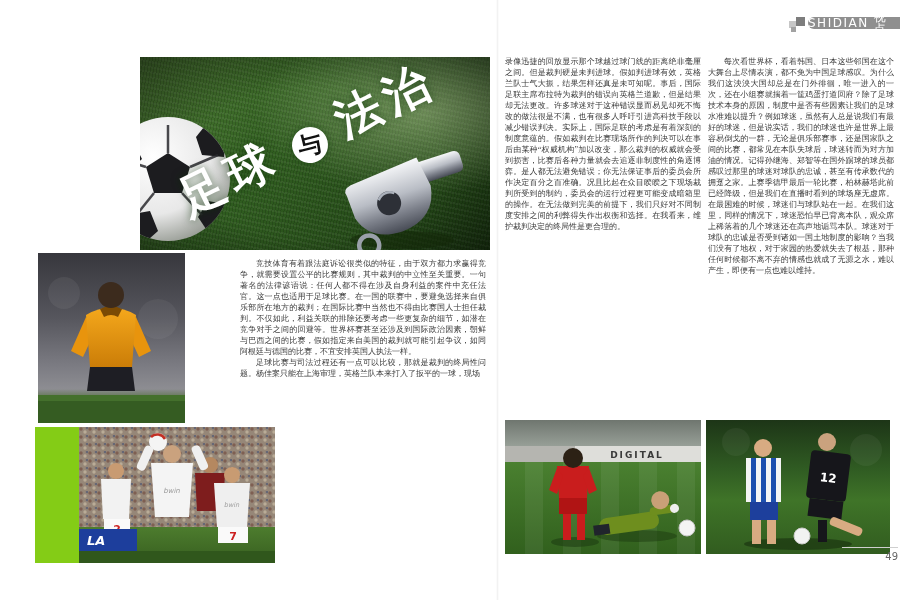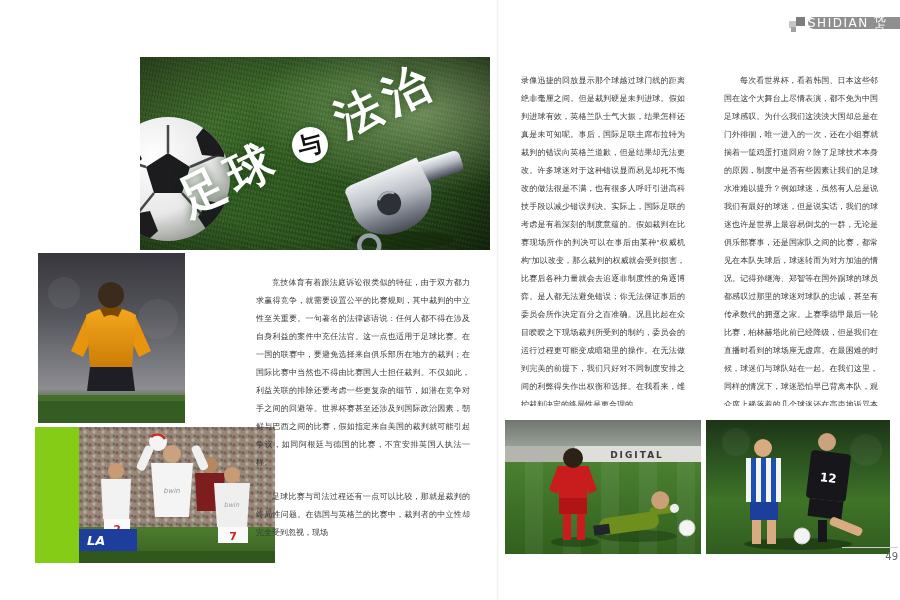--- a/index.html
+++ b/index.html
@@ -22,22 +22,22 @@
       linear-gradient(135deg,#4d7c34 0%,#305d20 45%,#1c3a12 100%);}
   #title-layer{left:30px;top:14px;width:330px;height:170px;}
   .cal{position:absolute;color:#fff;font-weight:bold;font-size:46px;line-height:1;
        letter-spacing:7px;text-shadow:0 0 8px rgba(10,50,5,.6);transform:rotate(-26deg);}
   #title-conj-circle{position:absolute;left:122px;top:56px;width:36px;height:36px;background:#fff;
        border-radius:50%;display:flex;align-items:center;justify-content:center;
        box-shadow:0 0 6px rgba(10,50,5,.5);transform:rotate(-14deg);}
   #title-conj-circle span{color:#111;font-size:24px;font-weight:bold;line-height:1;}
   
   .col{overflow:hidden;text-align:justify;color:#3a3a3a;}
-  .col p{margin:16px;font-size:8px;line-height:18px;text-indent:2em;
-         font-family:Liberation Sans, sans-serif;}
+  .col p{margin:0;font-size:8px;line-height:11px;text-indent:2em;
+         font-family:Liberation Serif, serif;}
   .col p.cont{text-indent:0;}
   #col-left{left:240px;top:258px;width:246px;height:306px;}
   #col-mid{left:505px;top:56px;width:196px;height:350px;}
   #col-right{left:708px;top:56px;width:186px;height:350px;}
   
   .photo{overflow:hidden;background:#84cc16;}
   #photo-a{left:38px;top:253px;width:147px;height:170px;}
   #photo-b{left:35px;top:427px;width:196px;height:136px;padding-left:44px;}
   #photo-c{left:505px;top:420px;width:196px;height:134px;}
   #photo-d{left:706px;top:420px;width:184px;height:134px;}
@@ -193,21 +193,21 @@
       <text x="154" y="113" font-size="11" font-weight="bold" fill="#c22" text-anchor="middle">7</text>
 
       <rect x="0" y="102" width="58" height="22" fill="#1d3e9c"></rect>
       <text x="8" y="118" font-size="13" font-weight="bold" font-style="italic" fill="#ffffff">LA</text>
       <rect y="124" width="196" height="12" fill="#30571c"></rect>
     </svg>
   </div>
 
   <div class="abs col" id="col-left">
     <p>竞技体育有着跟法庭诉讼很类似的特征，由于双方都力求赢得竞争，就需要设置公平的比赛规则，其中裁判的中立性至关重要。一句著名的法律谚语说：任何人都不得在涉及自身利益的案件中充任法官。这一点也适用于足球比赛。在一国的联赛中，要避免选择来自俱乐部所在地方的裁判；在国际比赛中当然也不得由比赛国人士担任裁判。不仅如此，利益关联的排除还要考虑一些更复杂的细节，如潜在竞争对手之间的回避等。世界杯赛甚至还涉及到国际政治因素，朝鲜与巴西之间的比赛，假如指定来自美国的裁判就可能引起争议，如同阿根廷与德国的比赛，不宜安排英国人执法一样。</p>
-    <p>足球比赛与司法过程还有一点可以比较，那就是裁判的终局性问题。在德国与英格兰的比赛中，裁判者的中立性却完全受到忽视，现场</p>
+    <p>足球比赛与司法过程还有一点可以比较，那就是裁判的终局性问题。杨佳案只能在上海审理，英格兰队本来打入了扳平的一球，现场</p>
   </div>
 
   <div class="abs col" id="col-mid">
     <p class="cont">录像迅捷的回放显示那个球越过球门线的距离绝非毫厘之间。但是裁判硬是未判进球。假如判进球有效，英格兰队士气大振，结果怎样还真是未可知呢。事后，国际足联主席布拉特为裁判的错误向英格兰道歉，但是结果却无法更改。许多球迷对于这种错误显而易见却死不悔改的做法很是不满，也有很多人呼吁引进高科技手段以减少错误判决。实际上，国际足联的考虑是有着深刻的制度意蕴的。假如裁判在比赛现场所作的判决可以在事后由某种“权威机构”加以改变，那么裁判的权威就会受到损害，比赛后各种力量就会去追逐非制度性的角逐博弈。是人都无法避免错误；你无法保证事后的委员会所作决定百分之百准确。况且比起在众目睽睽之下现场裁判所受到的制约，委员会的运行过程更可能变成暗箱里的操作。在无法做到完美的前提下，我们只好对不同制度安排之间的利弊得失作出权衡和选择。在我看来，维护裁判决定的终局性是更合理的。</p>
   </div>
   <div class="abs col" id="col-right">
     <p>每次看世界杯，看着韩国、日本这些邻国在这个大舞台上尽情表演，都不免为中国足球感叹。为什么我们这泱泱大国却总是在门外徘徊，唯一进入的一次，还在小组赛就揣着一筐鸡蛋打道回府？除了足球技术本身的原因，制度中是否有些因素让我们的足球水准难以提升？例如球迷，虽然有人总是说我们有最好的球迷，但是说实话，我们的球迷也许是世界上最容易倒戈的一群，无论是俱乐部赛事，还是国家队之间的比赛，都常见在本队失球后，球迷转而为对方加油的情况。记得孙继海、郑智等在国外踢球的球员都感叹过那里的球迷对球队的忠诚，甚至有传承数代的拥趸之家。上赛季德甲最后一轮比赛，柏林赫塔此前已经降级，但是我们在直播时看到的球场座无虚席。在最困难的时候，球迷们与球队站在一起。在我们这里，同样的情况下，球迷恐怕早已背离本队，观众席上稀落着的几个球迷还在高声地诟骂本队。球迷对于球队的忠诚是否受到诸如一国土地制度的影响？当我们没有了地权，对于家园的热爱就失去了根基，那种任何时候都不离不弃的情感也就成了无源之水，难以产生，即便有一点也难以维持。</p>
 
   </div>
 

